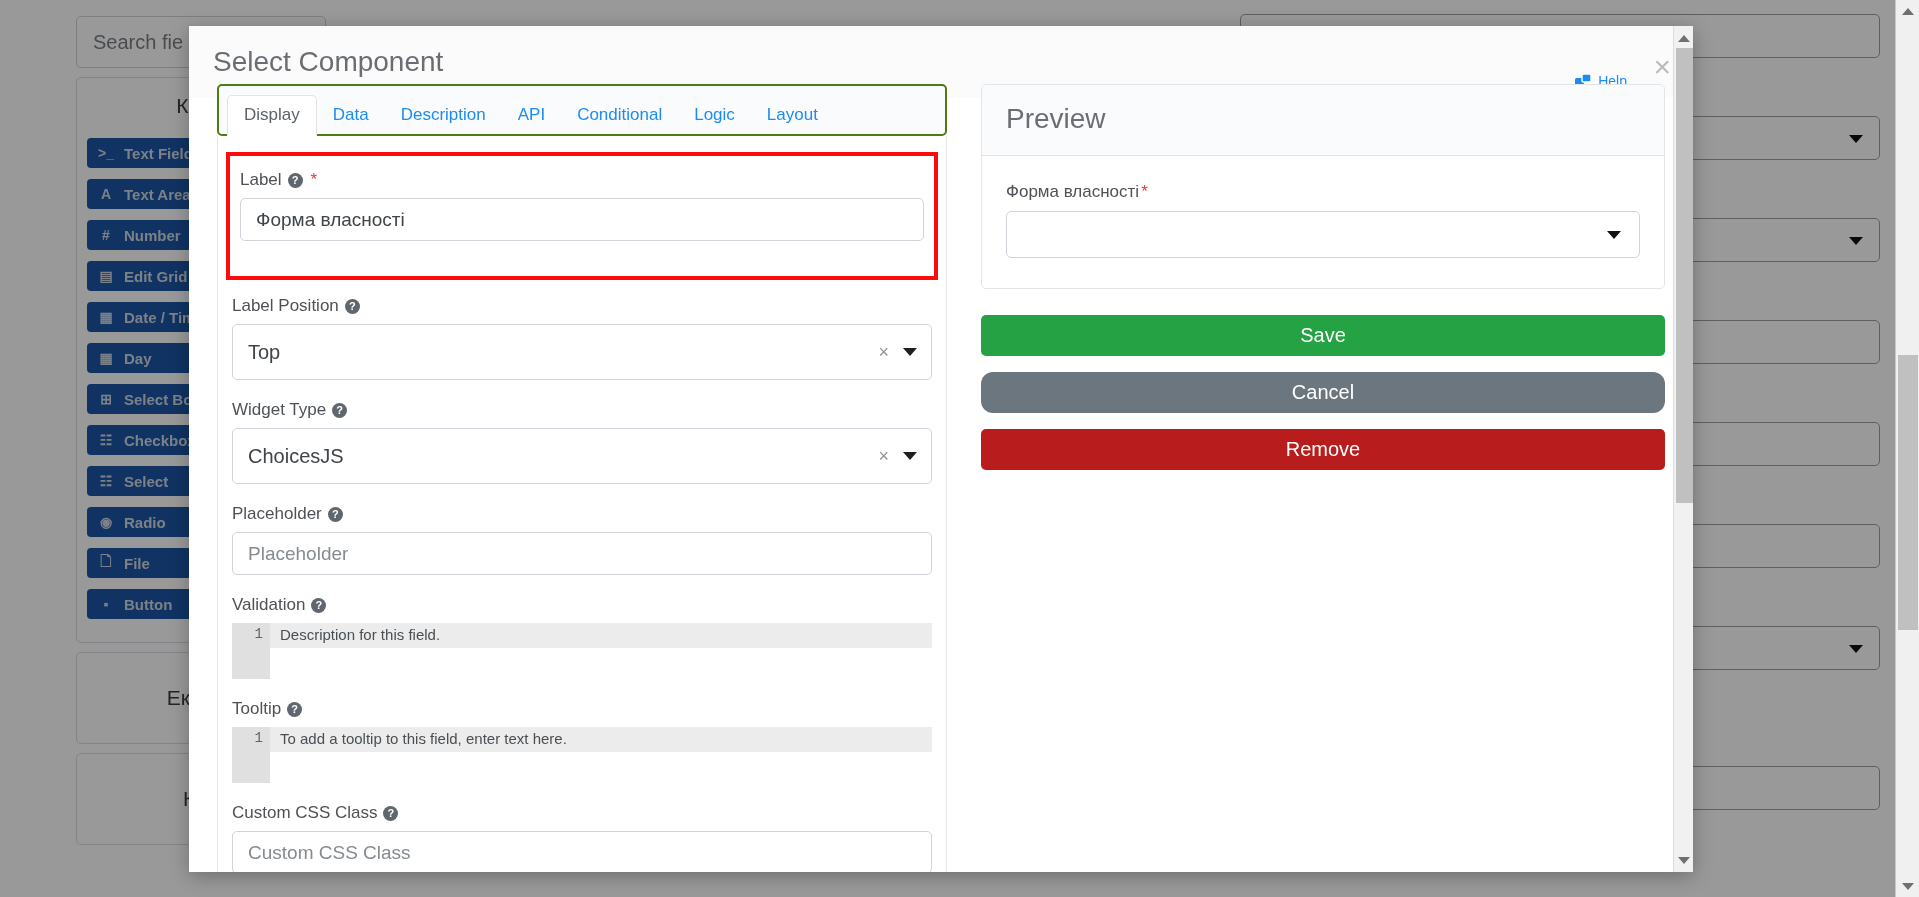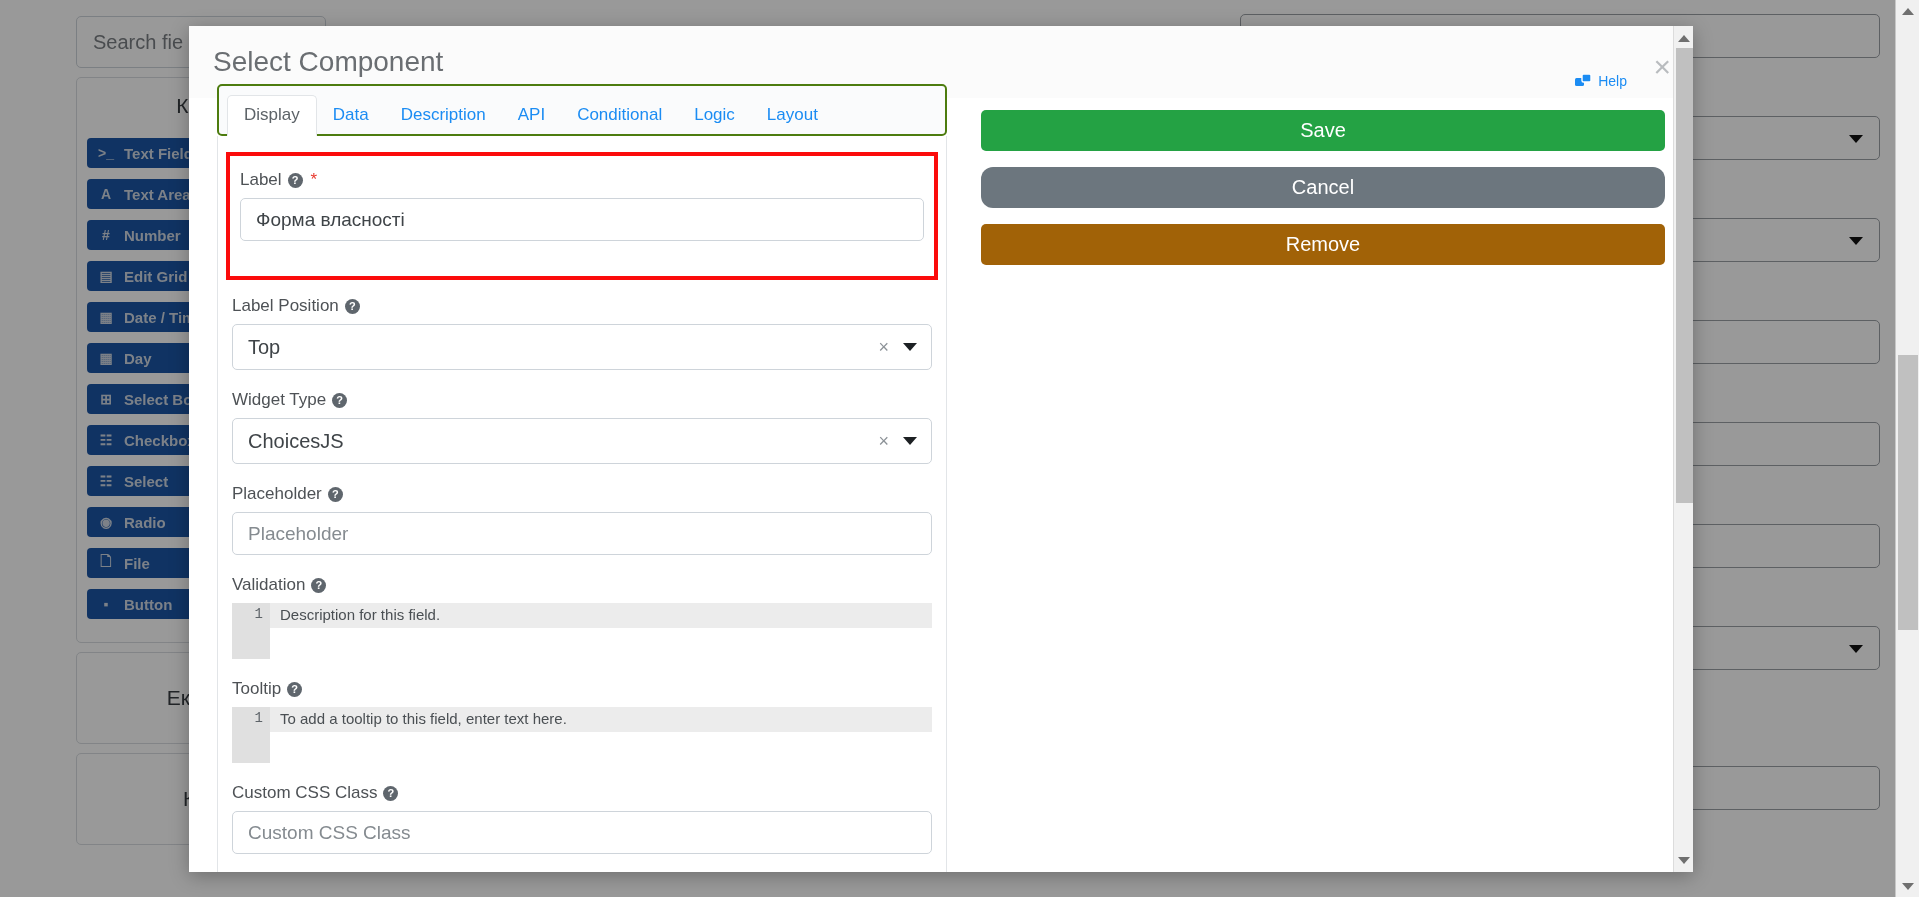--- a/index.html
+++ b/index.html
@@ -255,21 +255,21 @@
     background: #fff;
     display: flex; align-items: center;
     padding: 0 15px;
     font-size: 19px;
     color: #3f4448;
   }
   .finput.ph { color: #858b90; }
 
   .fselect {
     width: 100%;
-    height: 46px;
+    height: 56px;
     border: 1px solid #ced4da;
     border-radius: 5px;
     background: #fff;
     display: flex; align-items: center;
     padding: 0 15px;
     font-size: 20px;
     color: #3f4448;
     position: relative;
   }
   .sel-actions {
@@ -357,21 +357,21 @@
     border-radius: 5px;
     color: #fff;
     font-size: 20px;
     padding: 0 22px;
     height: 41px;
     font-family: "Liberation Sans", sans-serif;
     cursor: pointer;
   }
   .btn-save   { background: #24a244; }
   .btn-cancel { background: #6c767e; border-radius: 12px; }
-  .btn-remove { background: #a16207; }
+  .btn-remove { background: #b91c1c; }
 
   
   .modal-scroll {
     position: absolute; right: 0; top: 0;
     width: 20px; height: 846px;
     background: #f1f1f1;
     border-left: 1px solid #dcdcdc;
   }
   .modal-scroll .arr {
     position: absolute; left: 0; width: 20px; height: 20px;
@@ -593,20 +593,31 @@
               <span>Custom CSS Class</span>
               <span class="qmark">?</span>
             </div>
             <div class="finput ph">Custom CSS Class</div>
           </div>
 
         </div>
       </div>
 
       <div class="preview-col">
+        <div class="preview-card">
+          <div class="preview-head">Preview</div>
+          <div class="preview-body">
+            <div class="pv-label">
+              <span>Форма власності</span><span class="req">*</span>
+            </div>
+            <div class="pv-select">
+              <span style="padding-left:14px;line-height:45px;font-size:18px;color:#3f4448;"></span>
+            </div>
+          </div>
+        </div>
 
         <div class="btn-row">
           <button class="btn btn-save">Save</button>
           <button class="btn btn-cancel">Cancel</button>
           <button class="btn btn-remove">Remove</button>
         </div>
       </div>
     </div>
 
     <div class="modal-scroll">

